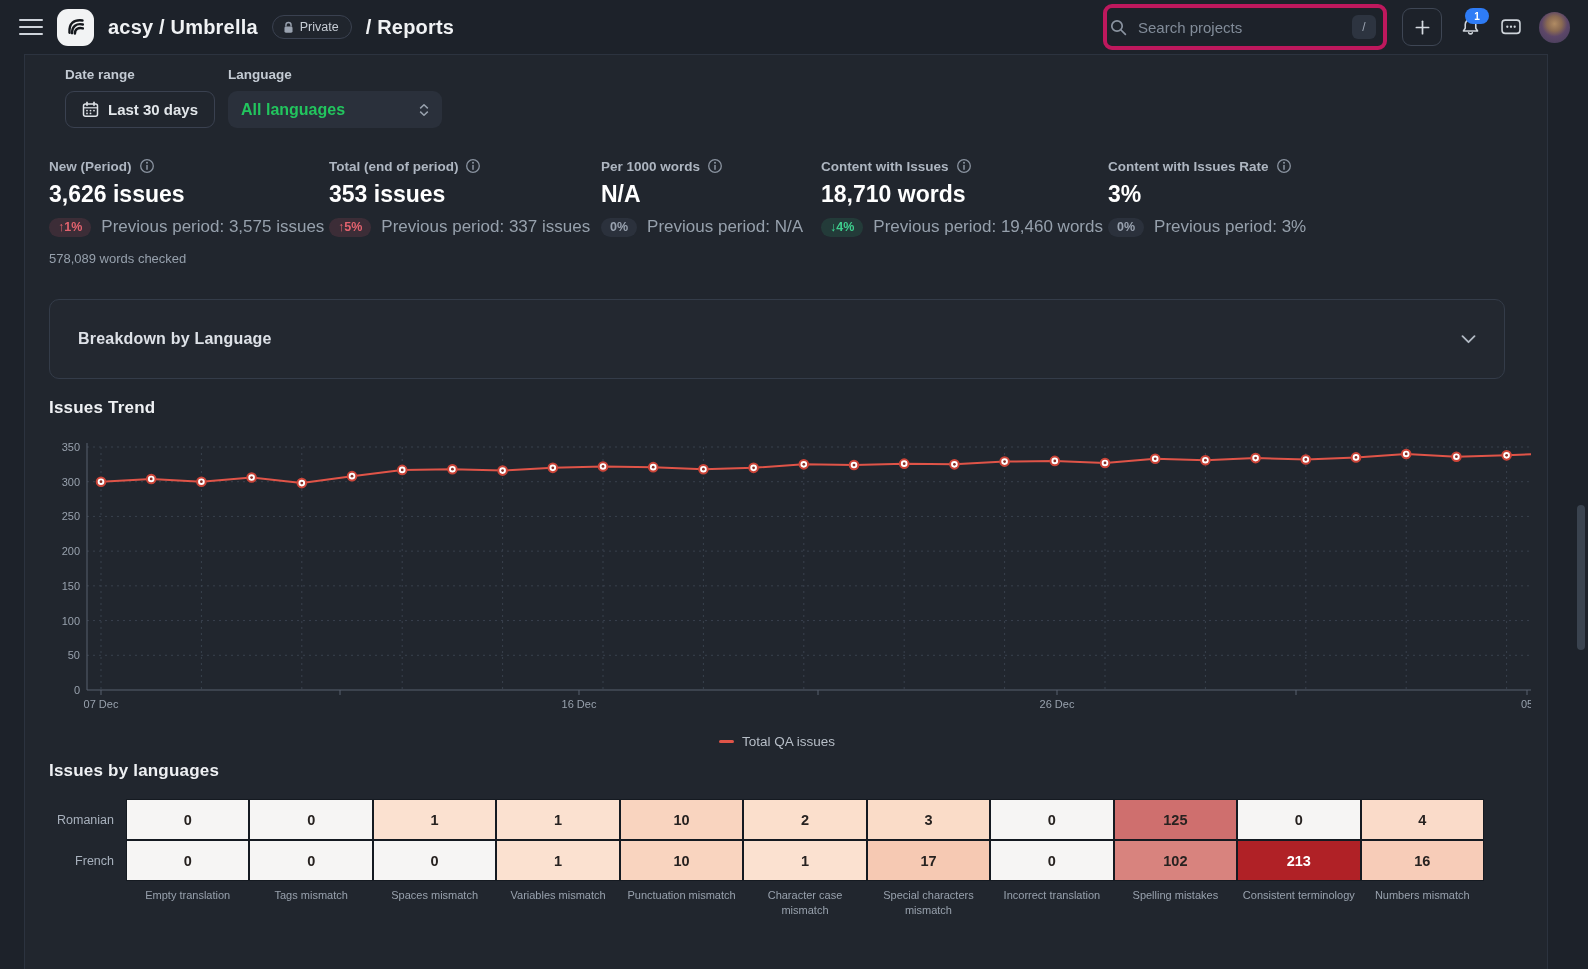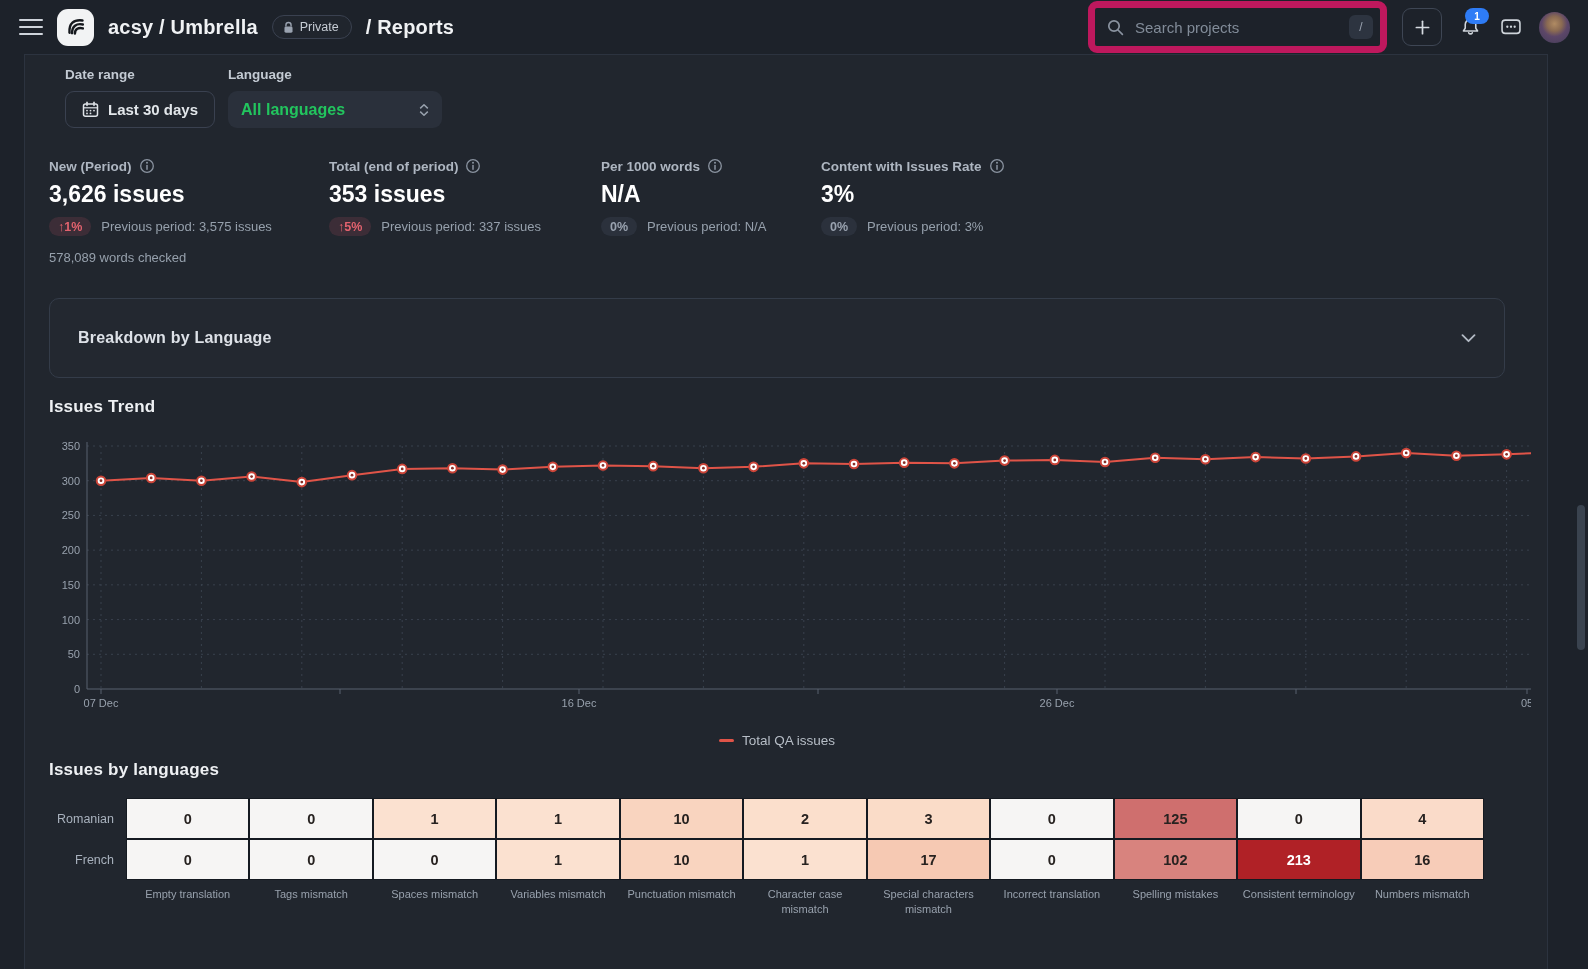--- a/index.html
+++ b/index.html
@@ -10,21 +10,21 @@
     -webkit-font-smoothing:antialiased;
   }
   
   .topbar{height:54px;display:flex;align-items:center;padding:0 18px 0 19px;gap:14px;background:#1d222a;}
   .hamburger{width:24px;height:16px;display:flex;flex-direction:column;justify-content:space-between;cursor:pointer;}
   .hamburger span{display:block;height:2.4px;background:#cfd4db;border-radius:2px;}
   .logo{width:37px;height:37px;background:#f2f3f4;border-radius:11px;display:flex;align-items:center;justify-content:center;}
   .crumb{font-size:20px;font-weight:700;color:#f0f2f4;letter-spacing:.2px;white-space:nowrap;}
   .pill{display:flex;align-items:center;gap:6px;border:1px solid #3a4150;border-radius:999px;padding:4px 12px 4px 10px;font-size:12.5px;color:#c7cdd5;background:rgba(255,255,255,.015);}
   .top-right{margin-left:auto;display:flex;align-items:center;gap:15px;}
-  .search{width:266px;height:38px;border:7px solid #be185d;border-radius:9px;display:flex;align-items:center;gap:9px;padding:0 7px 0 12px;background:#1d222a;}
+  .search{width:266px;height:38px;border:4px solid #be185d;border-radius:9px;display:flex;align-items:center;gap:9px;padding:0 7px 0 3px;background:#1d222a;}
   .search input{flex:1;background:transparent;border:none;outline:none;color:#dfe3e8;font-size:15px;font-family:"Liberation Sans",sans-serif;}
   .search input::placeholder{color:#828c99;}
   .kbd{width:24px;height:24px;border-radius:6px;background:#2d3440;color:#9aa3b0;font-size:12px;display:flex;align-items:center;justify-content:center;}
   .newbtn{width:40px;height:38px;border:1px solid #3e4654;border-radius:9px;background:transparent;display:flex;align-items:center;justify-content:center;cursor:pointer;}
   .iconbtn{position:relative;width:26px;height:24px;display:flex;align-items:center;justify-content:center;cursor:pointer;}
   .nbadge{position:absolute;top:-7px;right:-6px;min-width:16px;height:16px;border-radius:999px;background:#2e7cf6;color:#fff;font-size:10px;font-weight:700;display:flex;align-items:center;justify-content:center;padding:0 4px;}
   .avatar{width:31px;height:31px;border-radius:50%;background:radial-gradient(circle at 50% 38%, #b08b63 0%, #8a6a52 30%, #5c4668 52%, #433d58 100%);}
   
   .card{position:absolute;left:24px;top:54px;width:1524px;height:915px;box-sizing:border-box;
         background:#21262e;border:1px solid #2c333f;border-bottom:none;padding:10px 0 0 24px;}
@@ -39,21 +39,21 @@
   
   .kpis{display:flex;margin-top:30px;}
   .kpi{flex:0 0 auto;}
   .kpi .klabel{display:flex;align-items:center;gap:7px;font-size:13.5px;font-weight:700;color:#aeb6c1;}
   .kpi .kvalue{margin-top:7px;font-size:23px;font-weight:700;color:#ffffff;}
   .kpi .krow{margin-top:9px;display:flex;align-items:center;gap:10px;}
   .badge{border-radius:999px;padding:2.5px 9px;font-size:12.5px;font-weight:700;display:inline-flex;align-items:center;gap:2px;}
   .badge.bad{background:rgba(226,90,110,.14);color:#e2626e;}
   .badge.good{background:rgba(56,204,134,.13);color:#3ecf8e;}
   .badge.neutral{background:#2b313c;color:#9aa3b0;}
-  .prev{font-size:13px;color:#96a0ac;}
+  .prev{font-size:17px;color:#96a0ac;}
   .kextra{margin-top:14px;font-size:13px;color:#96a0ac;}
   
   .breakdown{margin-top:33px;width:1456px;height:80px;box-sizing:border-box;border:1px solid #343c49;border-radius:10px;
              display:flex;align-items:center;justify-content:space-between;padding:0 28px;cursor:pointer;background:rgba(255,255,255,.012);}
   .breakdown .btitle{font-size:16px;font-weight:600;color:#dde1e7;letter-spacing:.2px;}
   .h2{margin-top:19px;font-size:17px;font-weight:700;color:#eef0f3;letter-spacing:.2px;}
   
   .chartwrap{margin-top:14px;width:1482px;height:282px;position:relative;}
   .legend{width:1456px;margin-top:20px;display:flex;align-items:center;justify-content:center;gap:8px;font-size:13.5px;color:#b7bec7;}
   .legend .dash{width:15px;height:3px;border-radius:2px;}
@@ -198,20 +198,35 @@
           <svg width="16" height="16" viewBox="0 0 16 16">
             <circle cx="8" cy="8" r="6.3" fill="none" stroke="#8a93a0" stroke-width="1.3"></circle>
             <line x1="8" y1="7.4" x2="8" y2="11.3" stroke="#8a93a0" stroke-width="1.5" stroke-linecap="round"></line>
             <circle cx="8" cy="4.8" r="1" fill="#8a93a0"></circle>
           </svg>
         </div>
         <div class="kvalue">N/A</div>
         <div class="krow">
           <span class="badge neutral">0%</span>
           <span class="prev">Previous period: N/A</span>
+        </div>
+      </div>
+      <div class="kpi" style="width: 287px;">
+        <div class="klabel">
+          <span>Content with Issues</span>
+          <svg width="16" height="16" viewBox="0 0 16 16">
+            <circle cx="8" cy="8" r="6.3" fill="none" stroke="#8a93a0" stroke-width="1.3"></circle>
+            <line x1="8" y1="7.4" x2="8" y2="11.3" stroke="#8a93a0" stroke-width="1.5" stroke-linecap="round"></line>
+            <circle cx="8" cy="4.8" r="1" fill="#8a93a0"></circle>
+          </svg>
+        </div>
+        <div class="kvalue">18,710 words</div>
+        <div class="krow">
+          <span class="badge good">↓4%</span>
+          <span class="prev">Previous period: 19,460 words</span>
         </div>
       </div>
       <div class="kpi" style="width: 300px;">
         <div class="klabel">
           <span>Content with Issues Rate</span>
           <svg width="16" height="16" viewBox="0 0 16 16">
             <circle cx="8" cy="8" r="6.3" fill="none" stroke="#8a93a0" stroke-width="1.3"></circle>
             <line x1="8" y1="7.4" x2="8" y2="11.3" stroke="#8a93a0" stroke-width="1.5" stroke-linecap="round"></line>
             <circle cx="8" cy="4.8" r="1" fill="#8a93a0"></circle>
           </svg>

